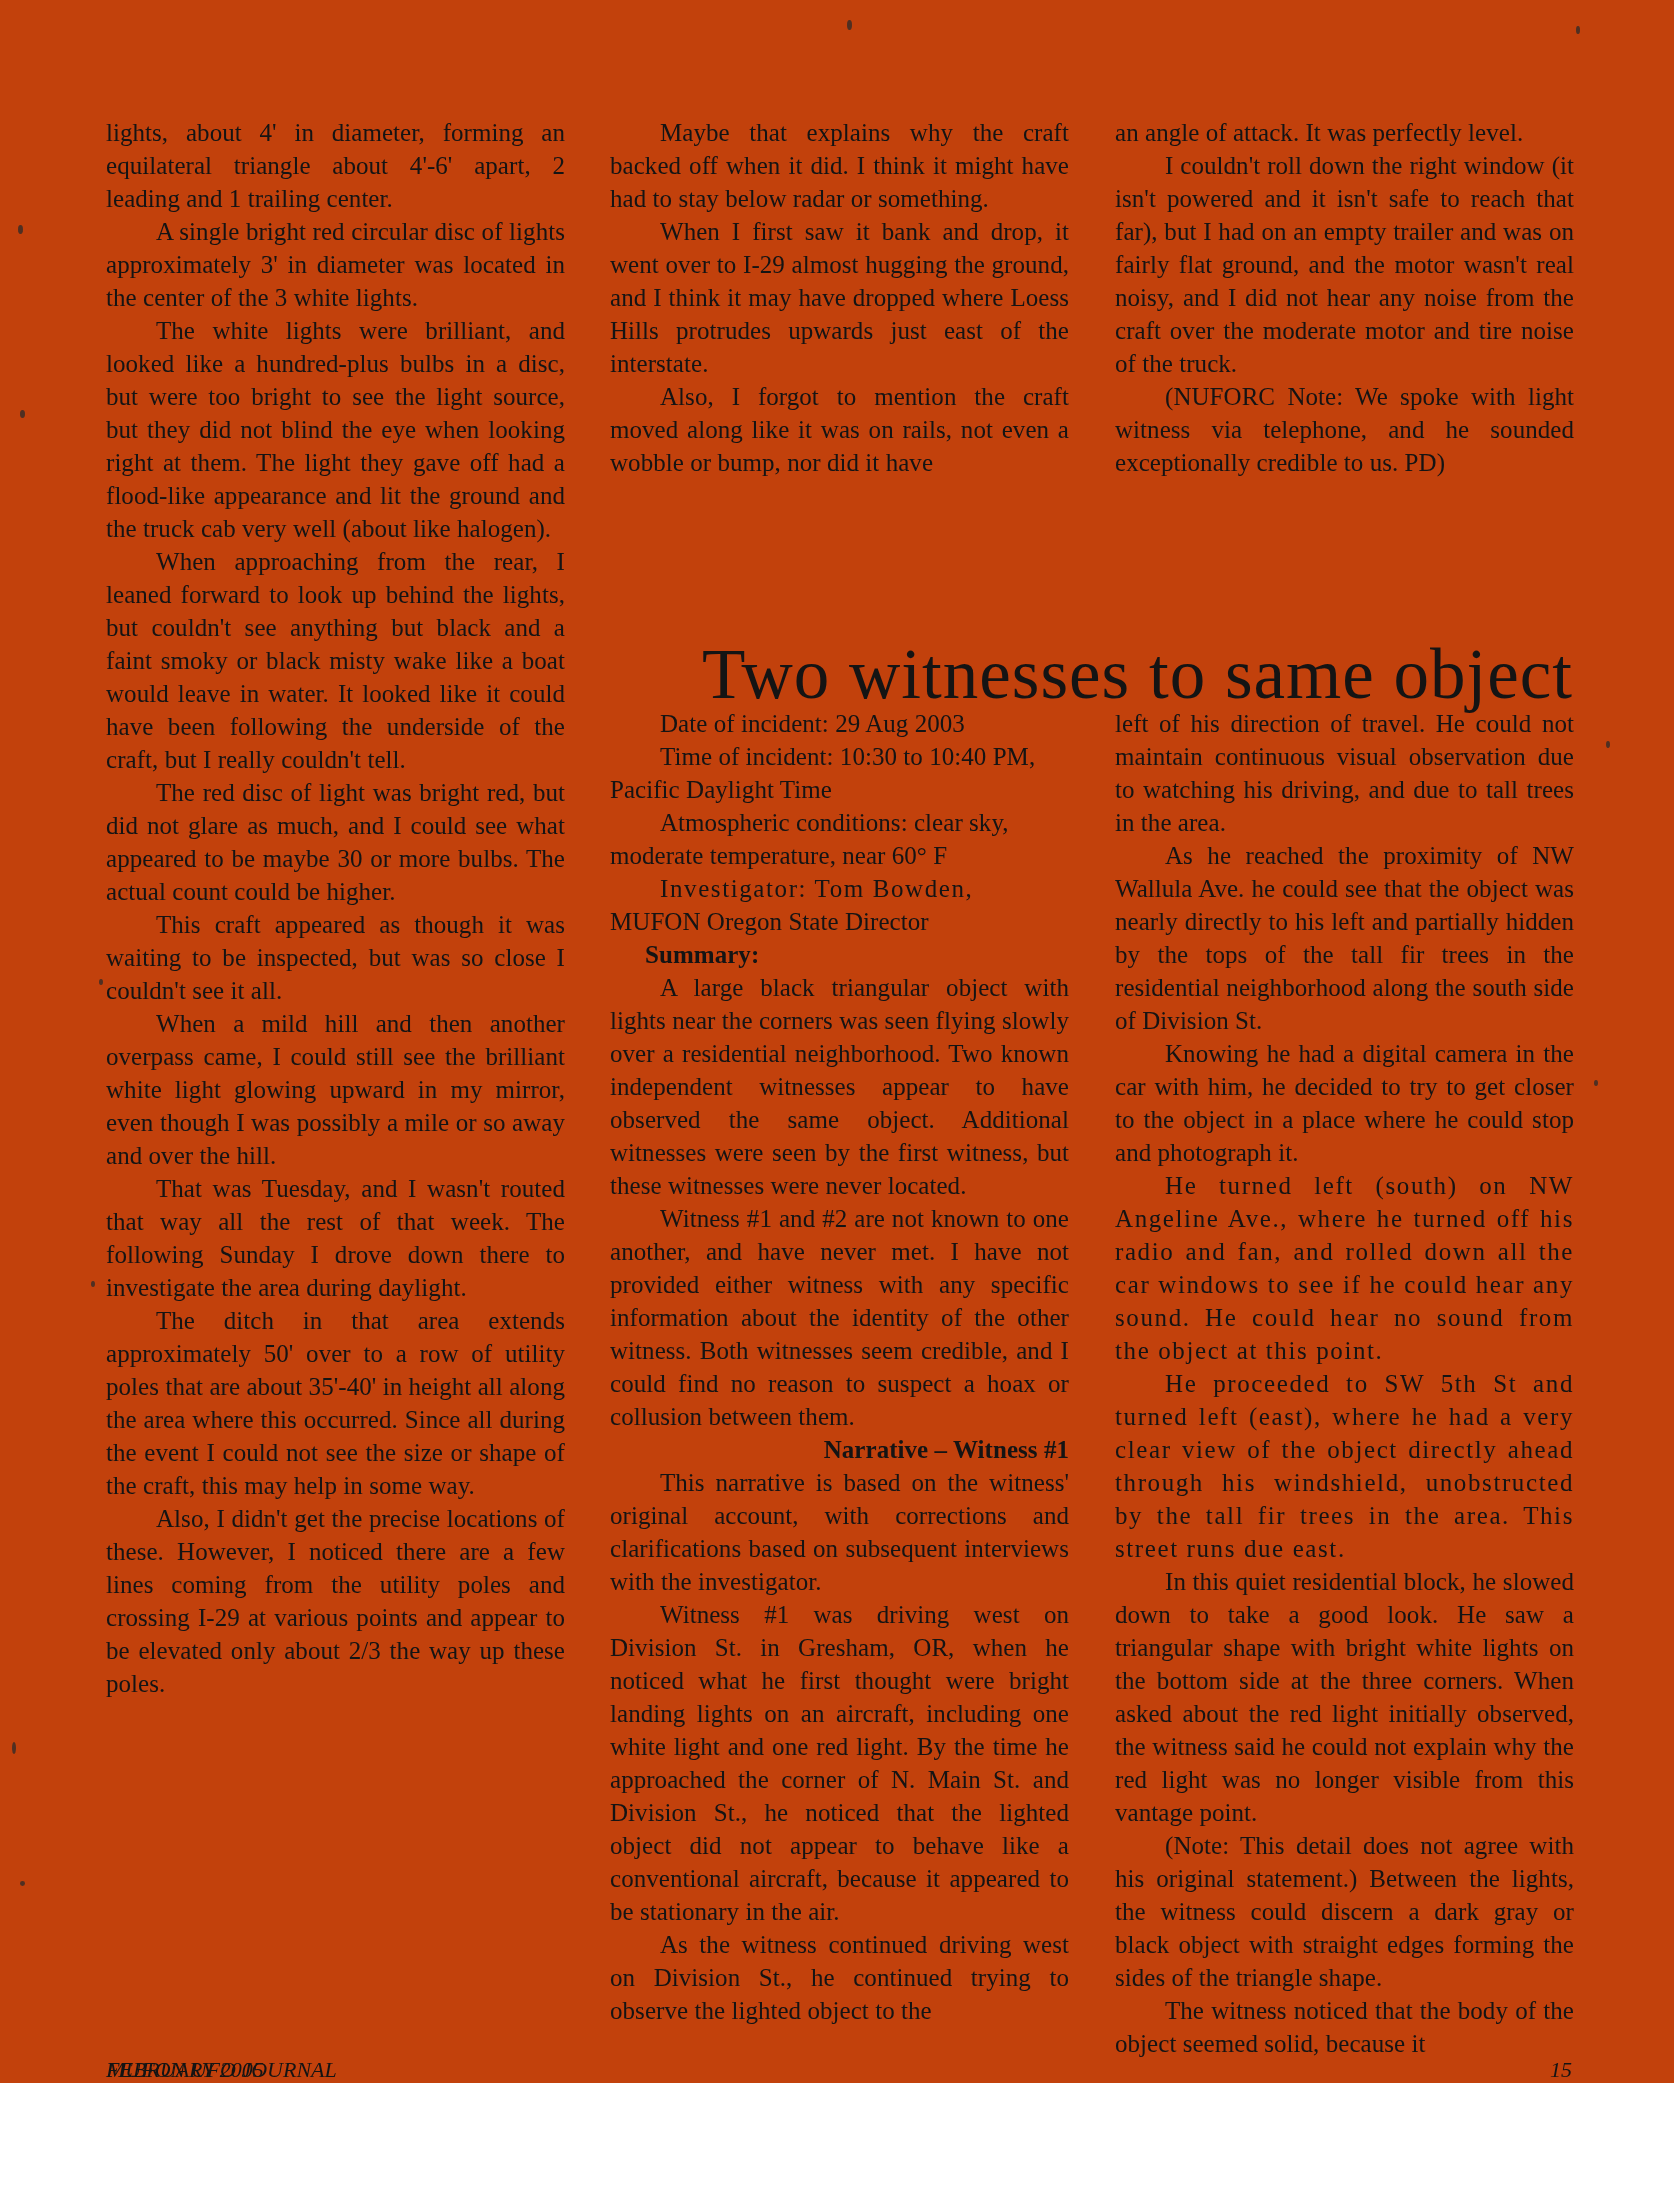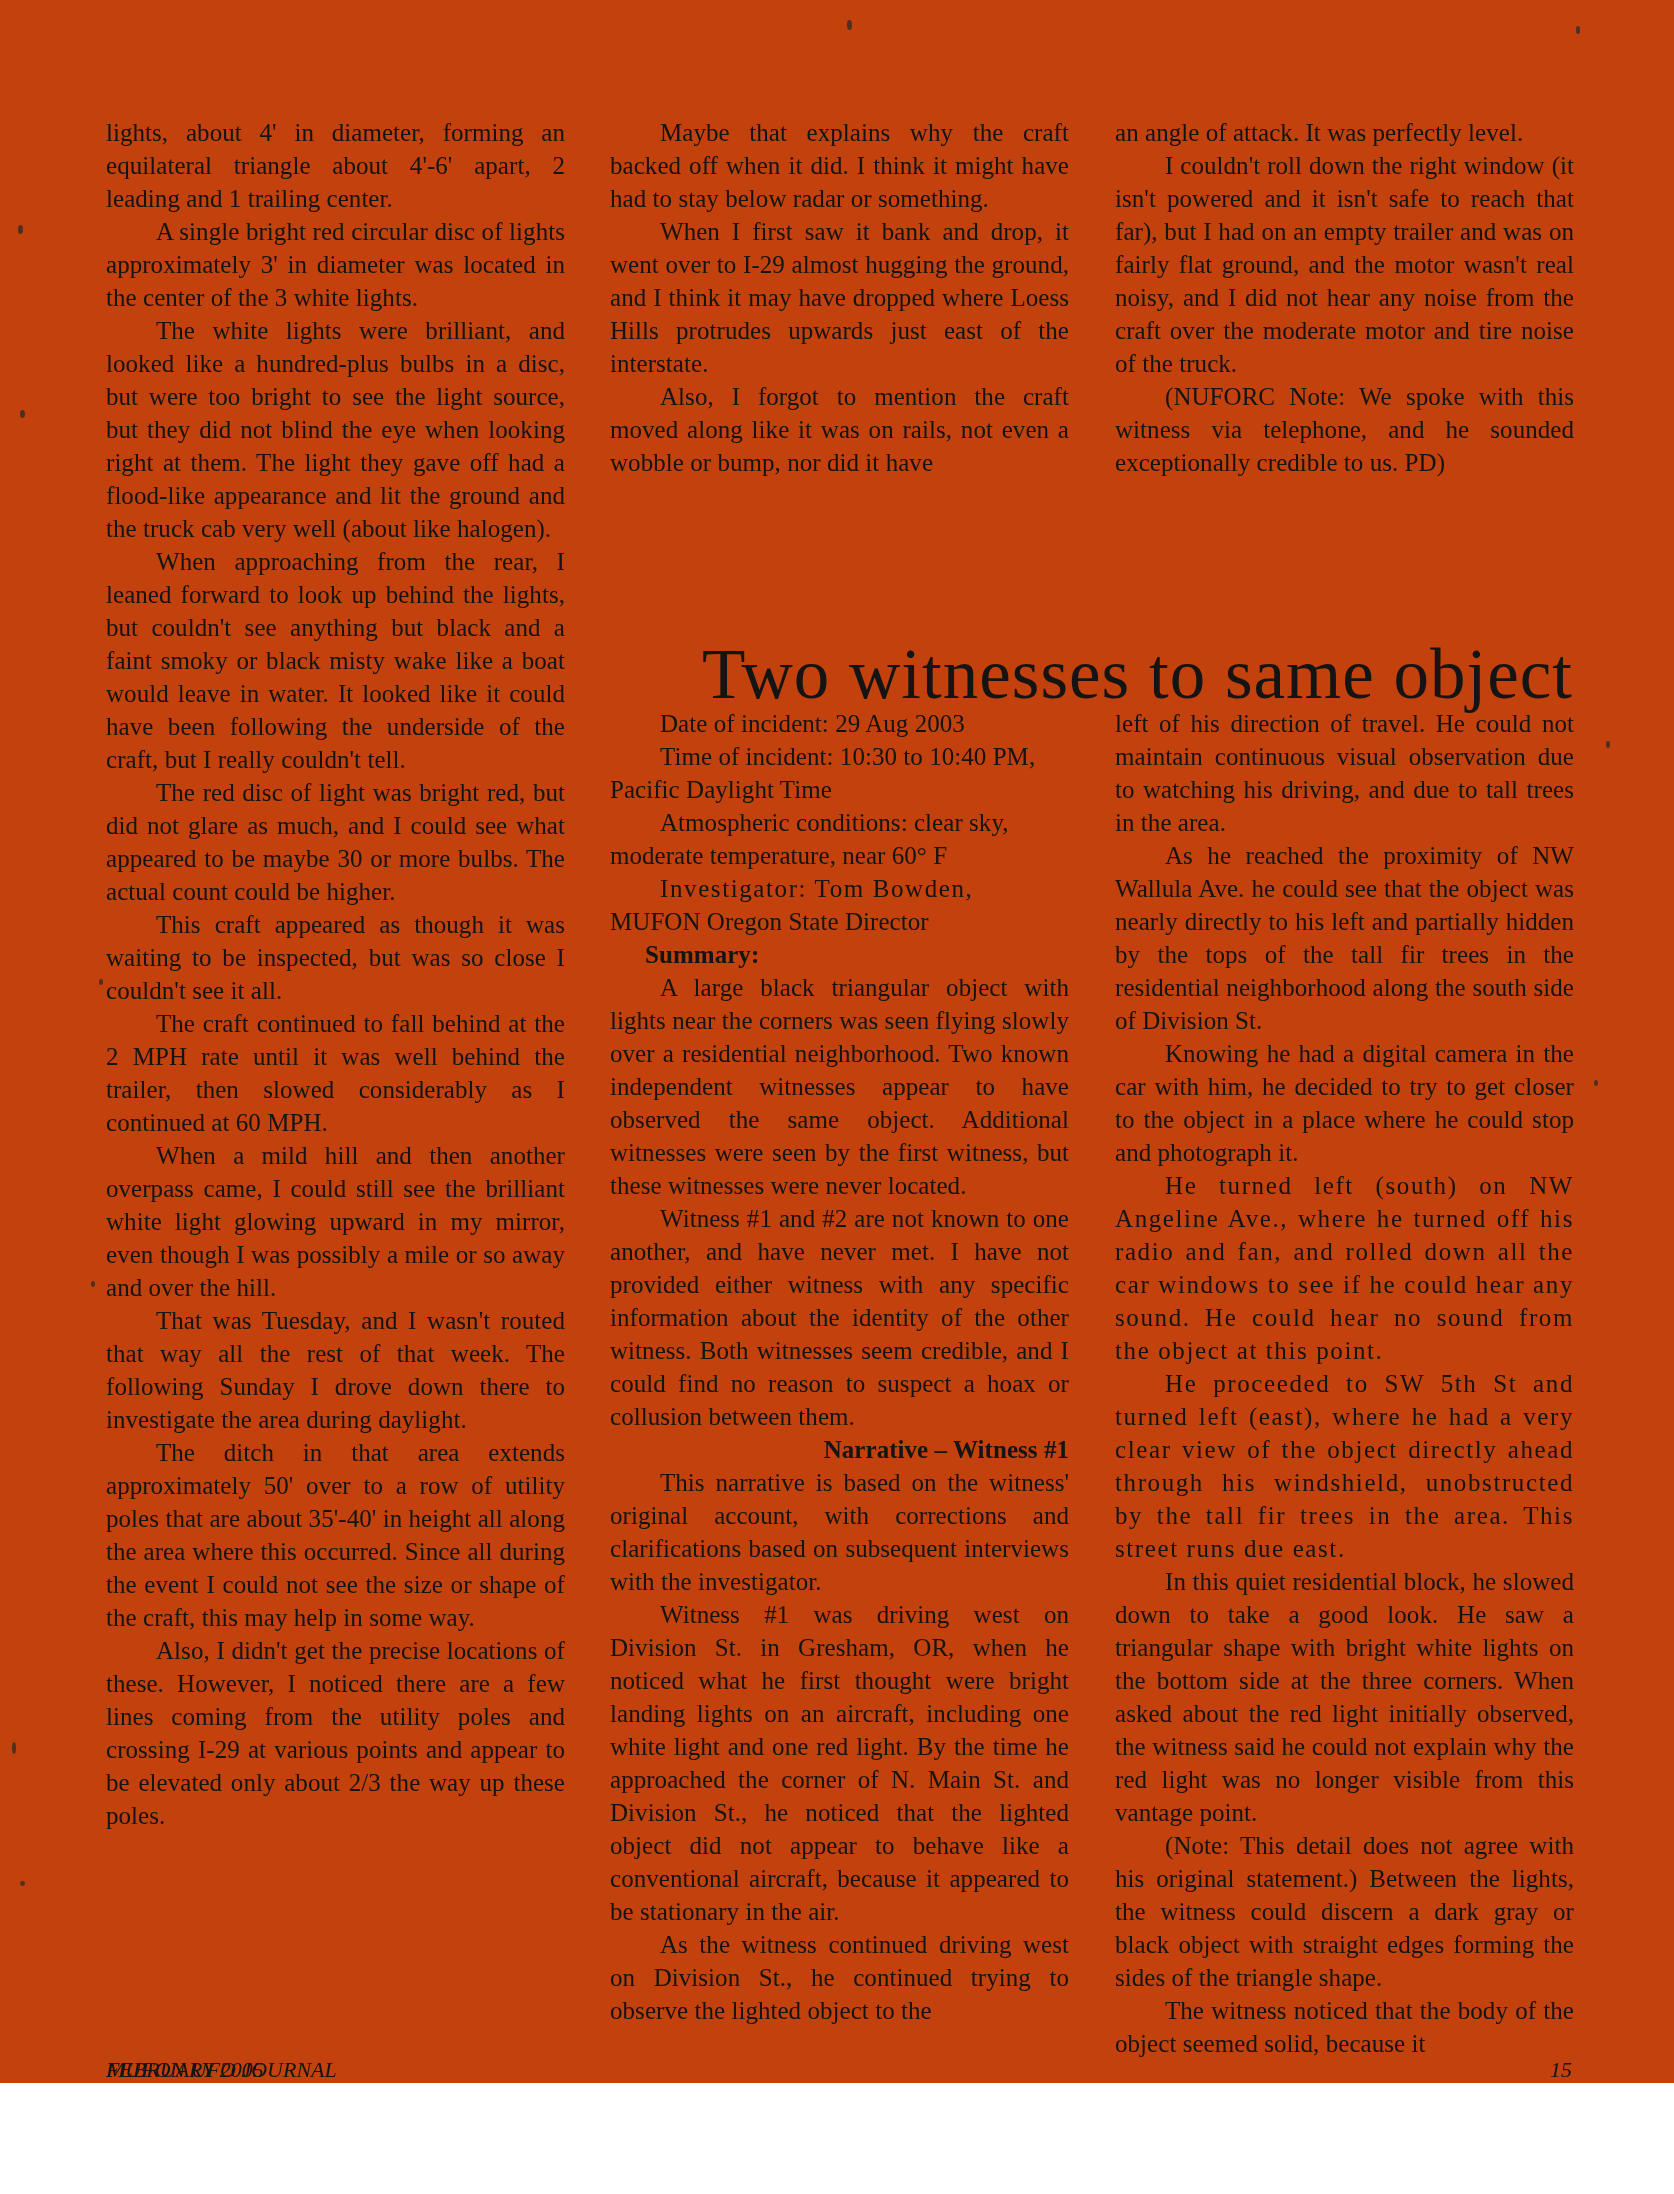--- a/index.html
+++ b/index.html
@@ -116,37 +116,36 @@
 
   <div class="columns">
 
     <div class="col col-1">
       <p class="noindent">lights, about 4' in diameter, forming an equilateral triangle about 4'-6' apart, 2 leading and 1 trailing center.</p>
       <p>A single bright red circular disc of lights approximately 3' in diameter was located in the center of the 3 white lights.</p>
       <p>The white lights were brilliant, and looked like a hundred-plus bulbs in a disc, but were too bright to see the light source, but they did not blind the eye when looking right at them. The light they gave off had a flood-like appearance and lit the ground and the truck cab very well (about like halogen).</p>
       <p>When approaching from the rear, I leaned forward to look up behind the lights, but couldn't see anything but black and a faint smoky or black misty wake like a boat would leave in water. It looked like it could have been following the underside of the craft, but I really couldn't tell.</p>
       <p>The red disc of light was bright red, but did not glare as much, and I could see what appeared to be maybe 30 or more bulbs. The actual count could be higher.</p>
       <p>This craft appeared as though it was waiting to be inspected, but was so close I couldn't see it all.</p>
-      <p>The craft continued to fall behind at the 2 MPH rate until it was well behind the trailer, then slowed considerably as I continued at 60 MPH.</p>
       <p>When a mild hill and then another overpass came, I could still see the brilliant white light glowing upward in my mirror, even though I was possibly a mile or so away and over the hill.</p>
       <p>That was Tuesday, and I wasn't routed that way all the rest of that week. The following Sunday I drove down there to investigate the area during daylight.</p>
       <p>The ditch in that area extends approximately 50' over to a row of utility poles that are about 35'-40' in height all along the area where this occurred. Since all during the event I could not see the size or shape of the craft, this may help in some way.</p>
       <p>Also, I didn't get the precise locations of these. However, I noticed there are a few lines coming from the utility poles and crossing I-29 at various points and appear to be elevated only about 2/3 the way up these poles.</p>
     </div>
 
     <div class="col col-2" style="height:355px;">
       <p>Maybe that explains why the craft backed off when it did. I think it might have had to stay below radar or something.</p>
       <p>When I first saw it bank and drop, it went over to I-29 almost hugging the ground, and I think it may have dropped where Loess Hills protrudes upwards just east of the interstate.</p>
       <p>Also, I forgot to mention the craft moved along like it was on rails, not even a wobble or bump, nor did it have</p>
     </div>
 
     <div class="col col-3" style="height:355px;">
       <p class="noindent">an angle of attack. It was perfectly level.</p>
       <p>I couldn't roll down the right window (it isn't powered and it isn't safe to reach that far), but I had on an empty trailer and was on fairly flat ground, and the motor wasn't real noisy, and I did not hear any noise from the craft over the moderate motor and tire noise of the truck.</p>
-      <p>(NUFORC Note: We spoke with this witness via telephone, and he sounded exceptionally credible to us. PD)</p>
+      <p>(NUFORC Note: We spoke with light witness via telephone, and he sounded exceptionally credible to us. PD)</p>
     </div>
 
     <h1 class="headline">Two witnesses to same object</h1>
 
     <div class="col col-2 below-head">
       <p>Date of incident: 29 Aug 2003</p>
       <p>Time of incident: 10:30 to 10:40 PM,</p>
       <p class="noindent">Pacific Daylight Time</p>
       <p>Atmospheric conditions: clear sky,</p>
       <p class="noindent">moderate temperature, near 60° F</p>

